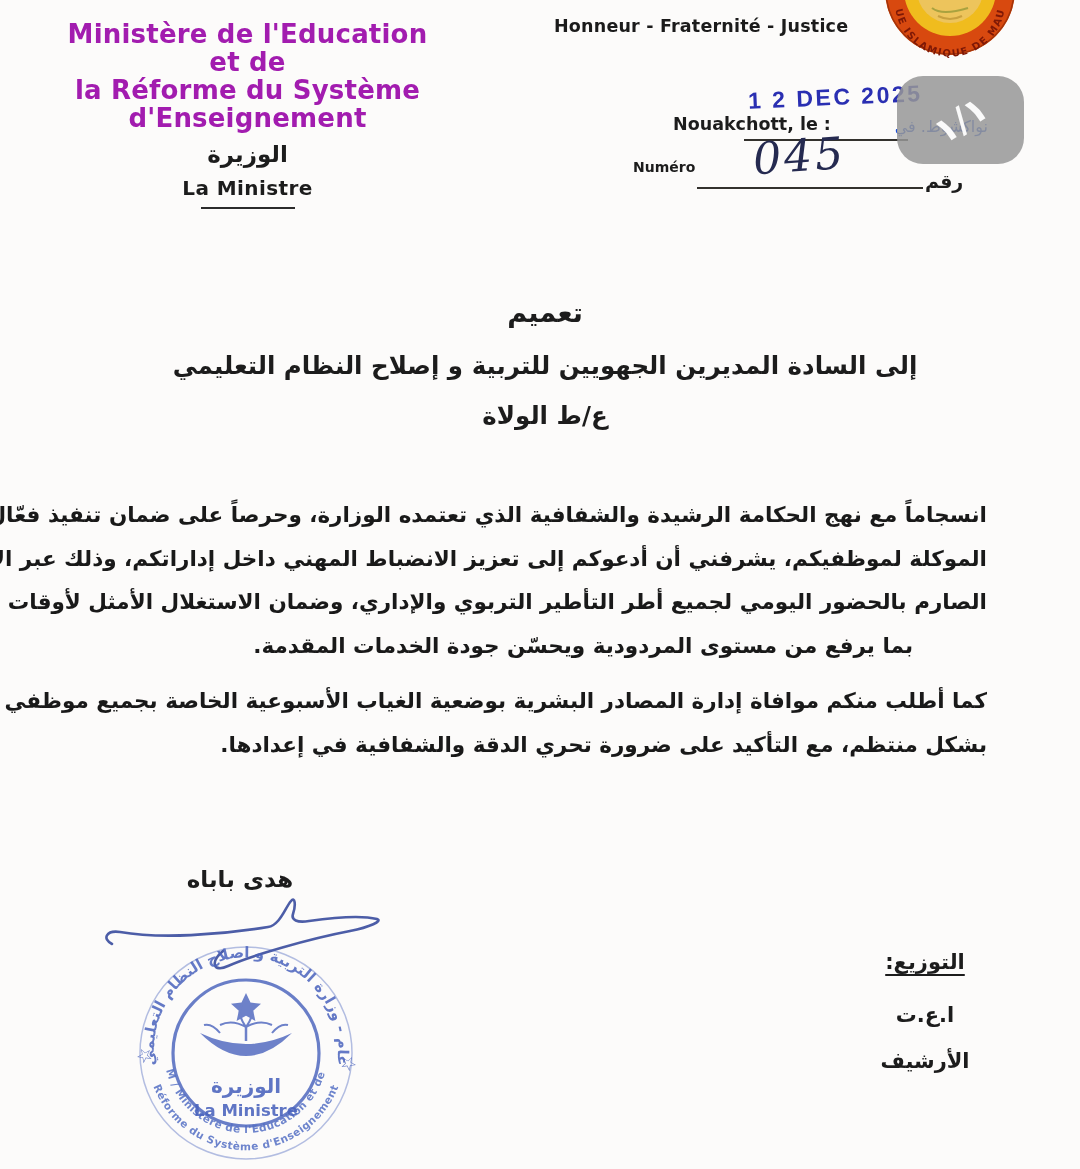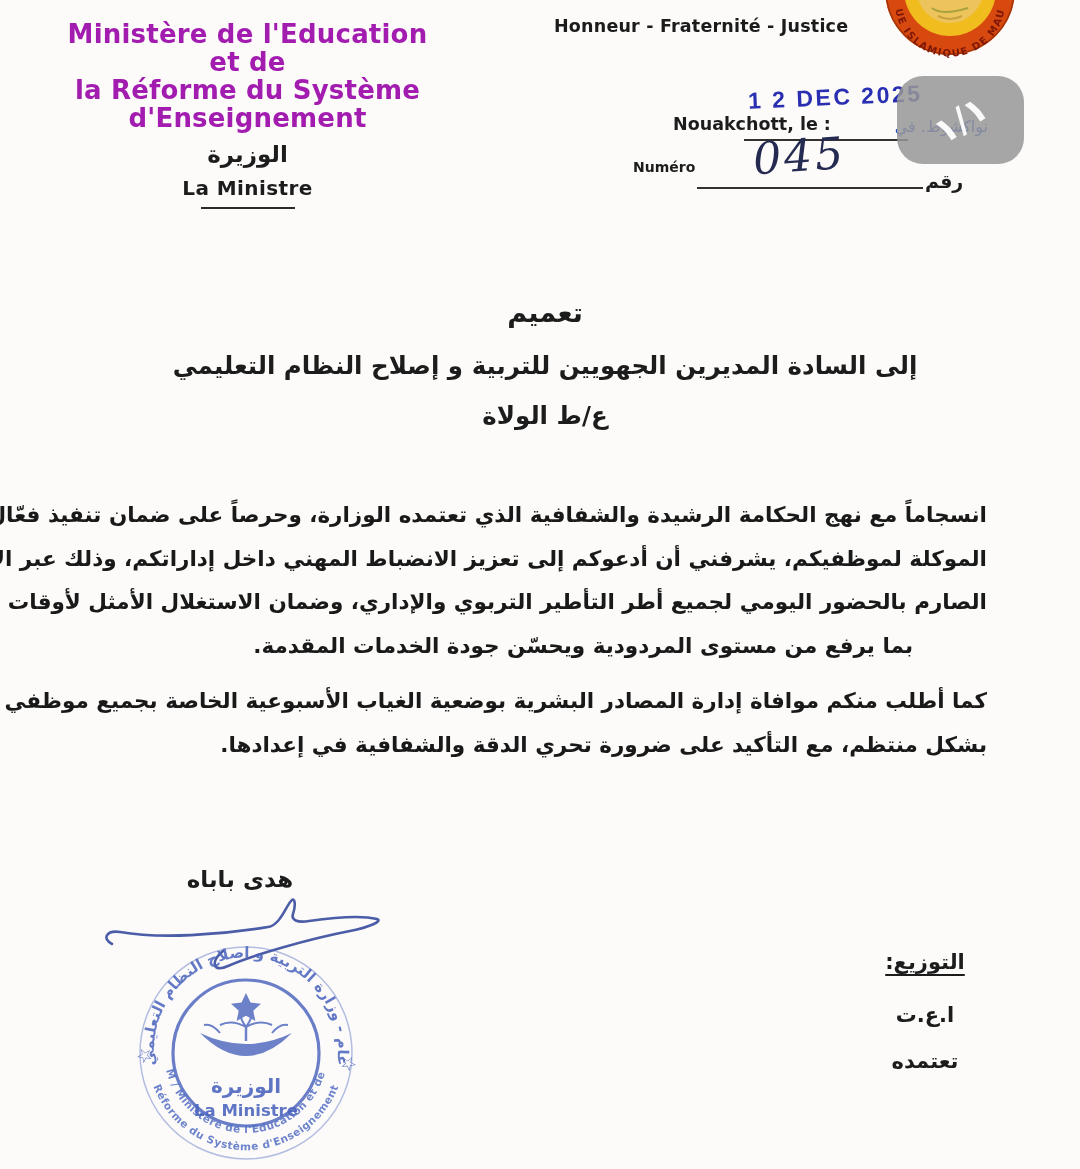--- a/index.html
+++ b/index.html
@@ -182,16 +182,16 @@
       <path d="M 96 92 q -8 -10 -16 -8 M 148 92 q 8 -10 16 -8" stroke-width="2" fill="none"></path>
       <path d="M 76 92 Q 122 138 168 92 Q 122 114 76 92 Z" stroke="none"></path>
     </g>
     <text x="122" y="152" text-anchor="middle" font-size="20" font-weight="bold" fill="#4a63bd" opacity=".88" font-family="DejaVu Sans, sans-serif">الوزيرة</text>
     <text x="122" y="175" text-anchor="middle" font-size="16.5" font-weight="bold" fill="#4a63bd" opacity=".88" font-family="DejaVu Sans, sans-serif">La Ministre</text>
   </svg>
 
   <div class="distribution">
     <div class="dist-label">التوزيع:</div>
     <div class="dist-item1">ا.ع.ت</div>
-    <div class="dist-item2">تعتمده</div>
+    <div class="dist-item2">الأرشيف</div>
   </div>
 
 </div>
 
 </body></html>

